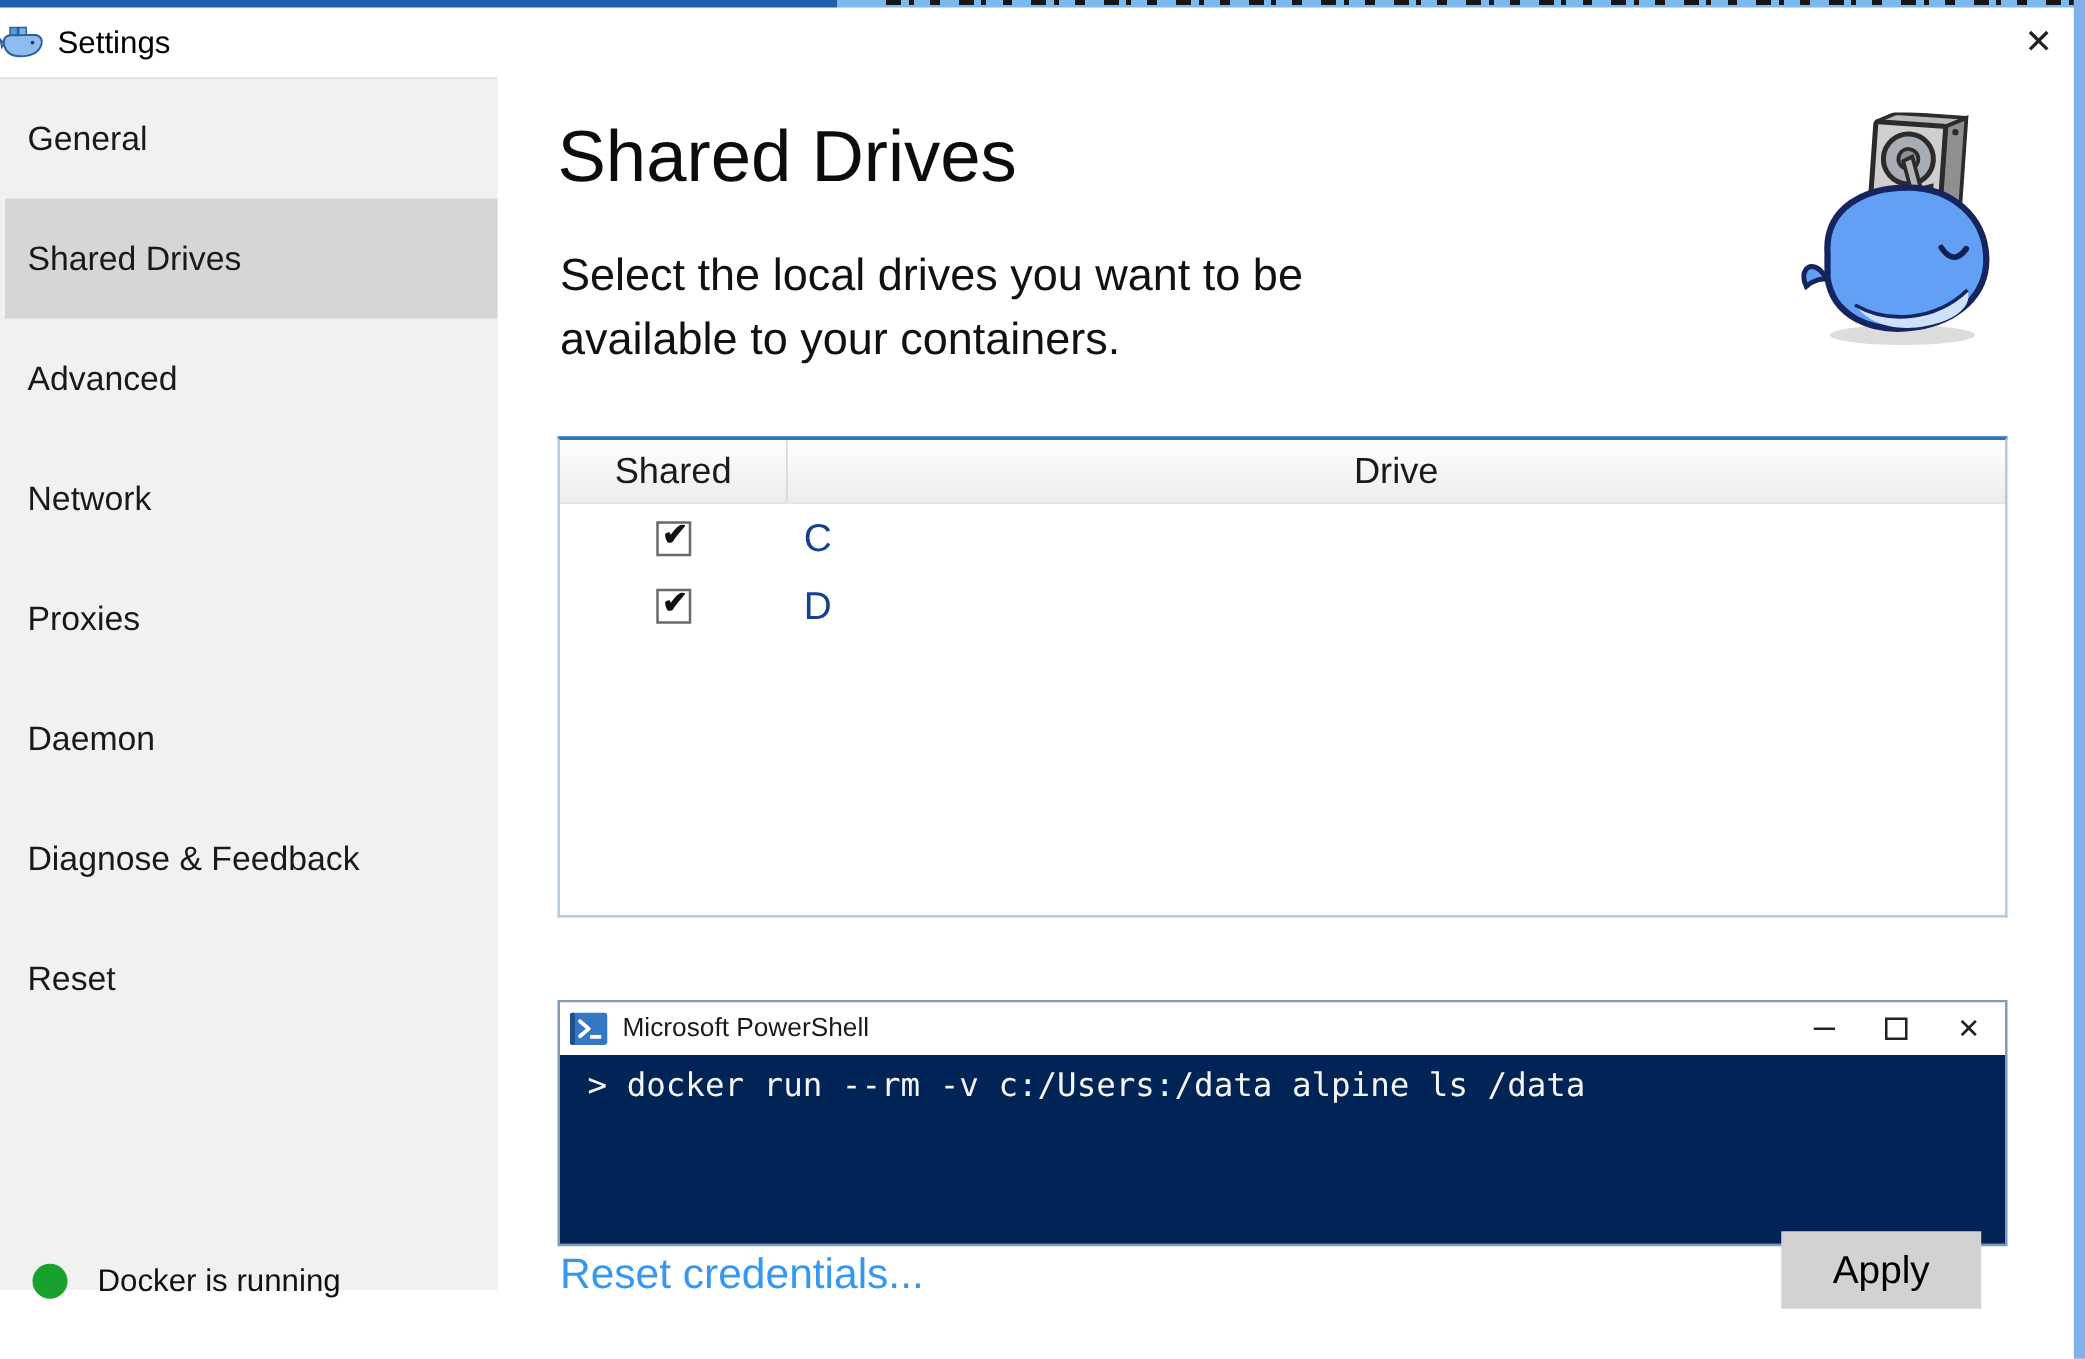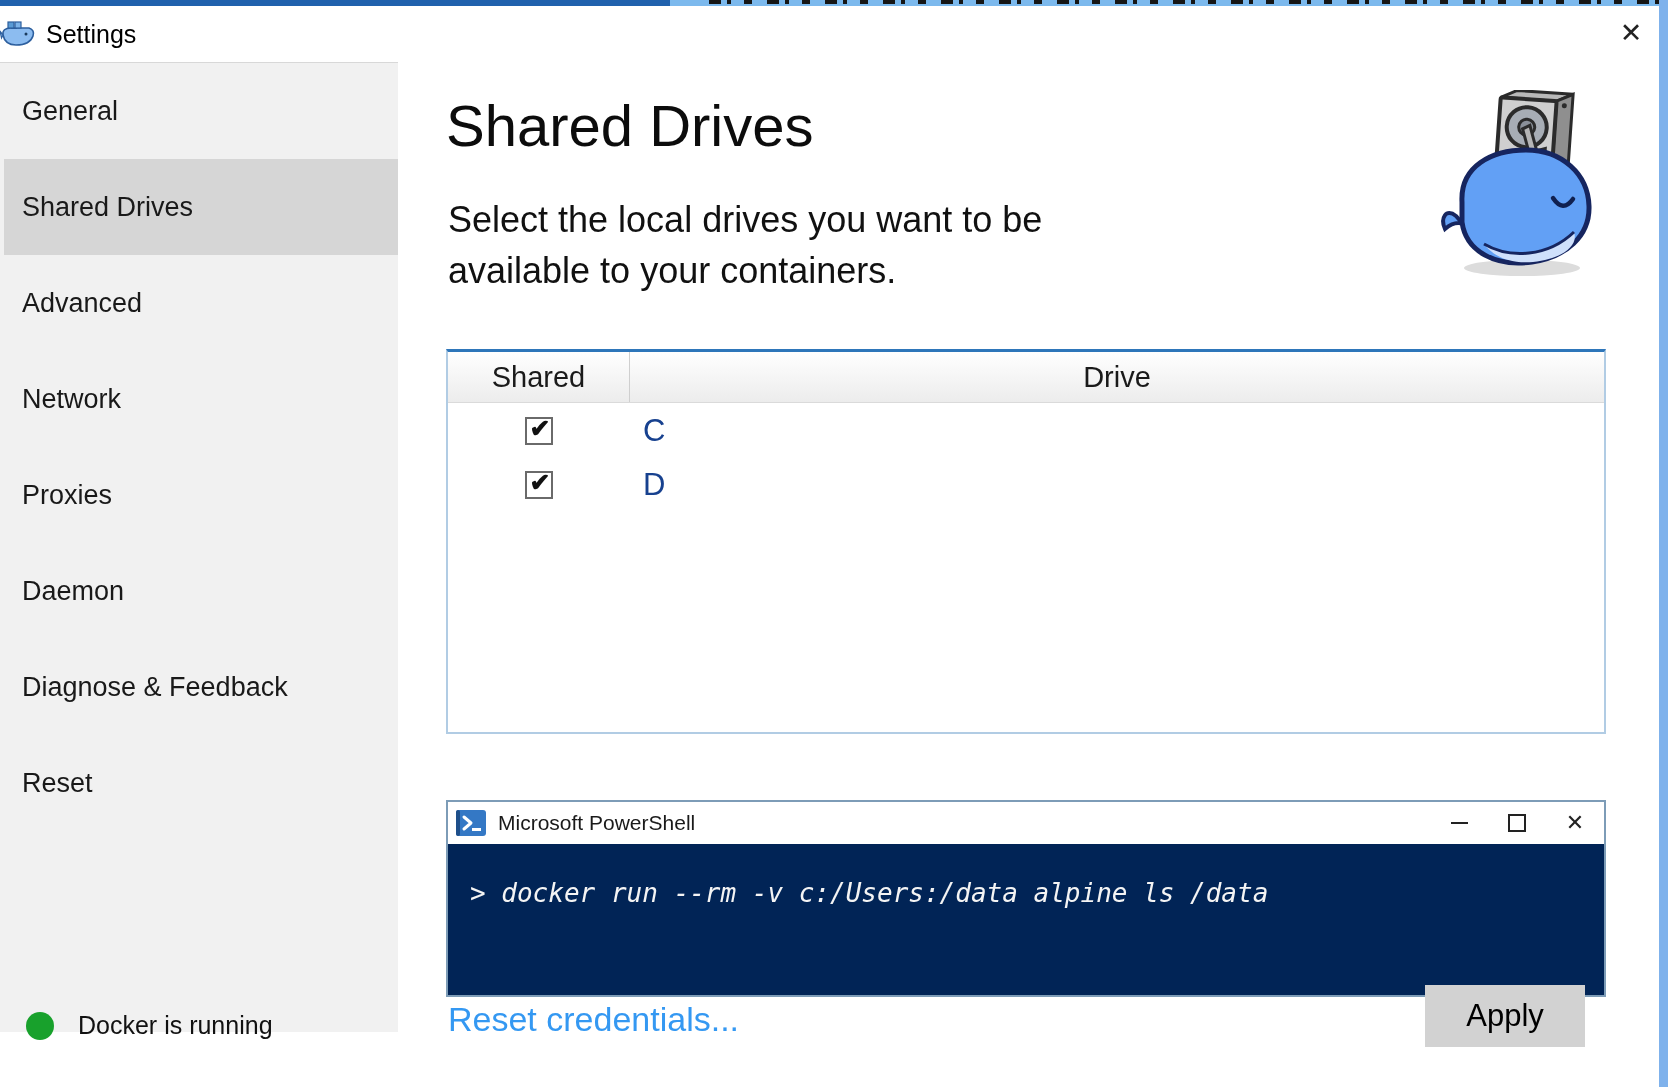--- a/index.html
+++ b/index.html
@@ -26,21 +26,21 @@
   .titlebar .app-title{font-size:25px;margin-left:10px;color:#000;}
   .win-close{position:absolute;left:1608px;top:10px;width:46px;height:46px;
     display:flex;align-items:center;justify-content:center;font-size:27px;color:#222;
     background:transparent;border:none;cursor:default;}
 
   
   .sidebar{position:absolute;left:0;top:62px;width:398px;height:970px;background:#f1f1f1;
     border-top:1px solid #d8d8d8;box-sizing:border-box;}
   .side-item{height:96px;display:flex;align-items:center;padding-left:22px;font-size:27px;color:#191919;}
   .side-item.selected{background:#d6d6d6;margin-left:4px;padding-left:18px;}
-  .side-status{position:absolute;left:26px;top:948px;display:flex;align-items:center;}
+  .side-status{position:absolute;left:26px;top:948px;display:flex;align-items:flex-start;}
   .status-dot{width:28px;height:28px;border-radius:50%;background:#18a12c;}
   .status-text{margin-left:24px;font-size:25px;color:#111;}
 
   
   .content{position:absolute;left:446px;top:62px;width:1160px;height:1025px;}
   .page-title{position:absolute;left:0;top:30px;margin:0;font-size:58px;font-weight:300;color:#0c0c0c;letter-spacing:0;}
   .page-desc{position:absolute;left:2px;top:132px;width:710px;margin:0;font-size:36px;line-height:1.42;color:#111;}
 
   .moby{position:absolute;left:986px;top:28px;}
 
@@ -62,21 +62,21 @@
   .ps-window{position:absolute;left:0;top:698px;width:1160px;height:197px;box-sizing:border-box;
     border:2px solid #7d9cb7;display:flex;flex-direction:column;background:#fff;margin-top:40px;}
   .ps-titlebar{height:42px;display:flex;align-items:center;padding-left:8px;background:#fff;}
   .ps-title{margin-left:12px;font-size:21px;color:#1a1a1a;flex:1;}
   .ps-controls{display:flex;height:100%;}
   .ps-btn{width:58px;height:100%;display:flex;align-items:center;justify-content:center;background:transparent;border:none;color:#222;}
   .glyph-min{width:17px;height:2px;background:#222;}
   .glyph-max{width:14px;height:14px;border:2px solid #222;background:transparent;}
   .glyph-close{font-size:22px;color:#222;}
   .terminal{flex:1;background:#012456;color:#f4f4f4;font-family:"DejaVu Sans Mono",monospace;
-    font-size:26px;padding:34px 0 0 22px;box-sizing:border-box;white-space:pre;font-style:italic;}
+    font-size:26px;padding:10px 0 0 22px;box-sizing:border-box;white-space:pre;}
 
   
   .reset-link{position:absolute;left:2px;top:938px;font-size:34px;color:#3498f2;text-decoration:none;}
   .apply-btn{position:absolute;left:979px;top:923px;width:160px;height:62px;background:#d2d2d2;border:none;
     font-size:31px;color:#000;font-family:"Liberation Sans",sans-serif;display:flex;align-items:center;justify-content:center;}
 </style>
 </head>
 <body>
 
 <div class="artifact-strip">

